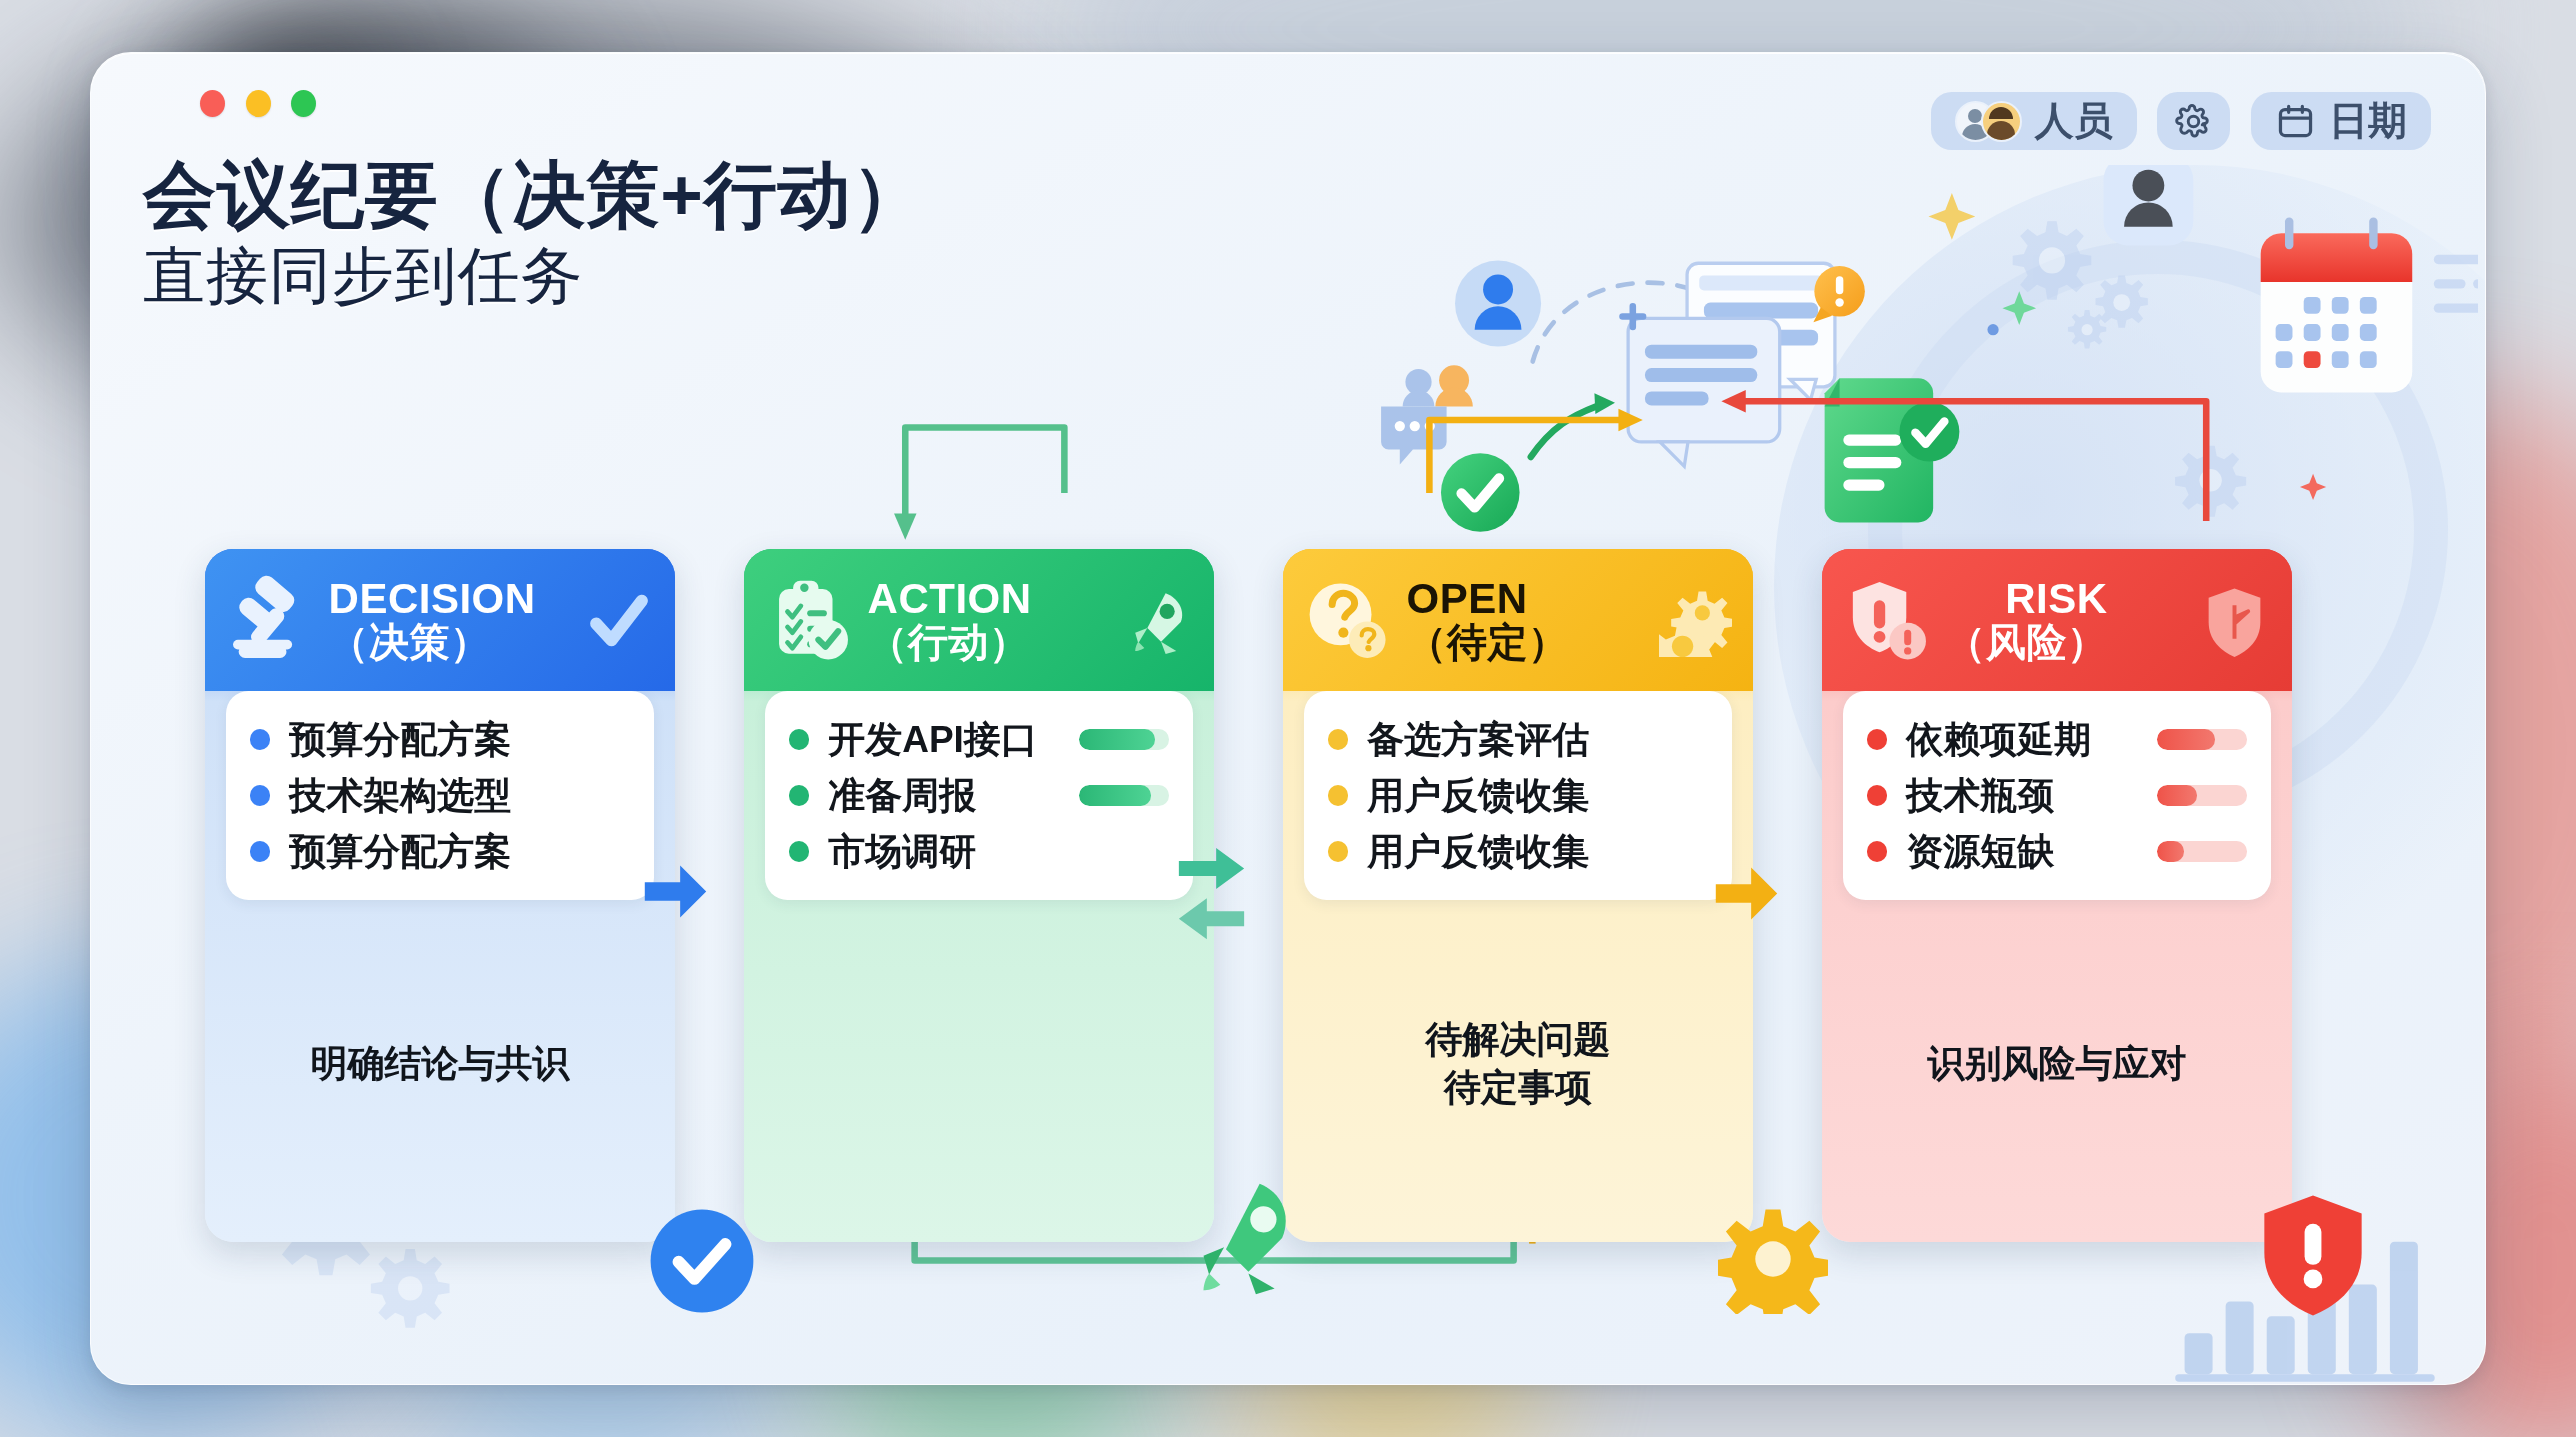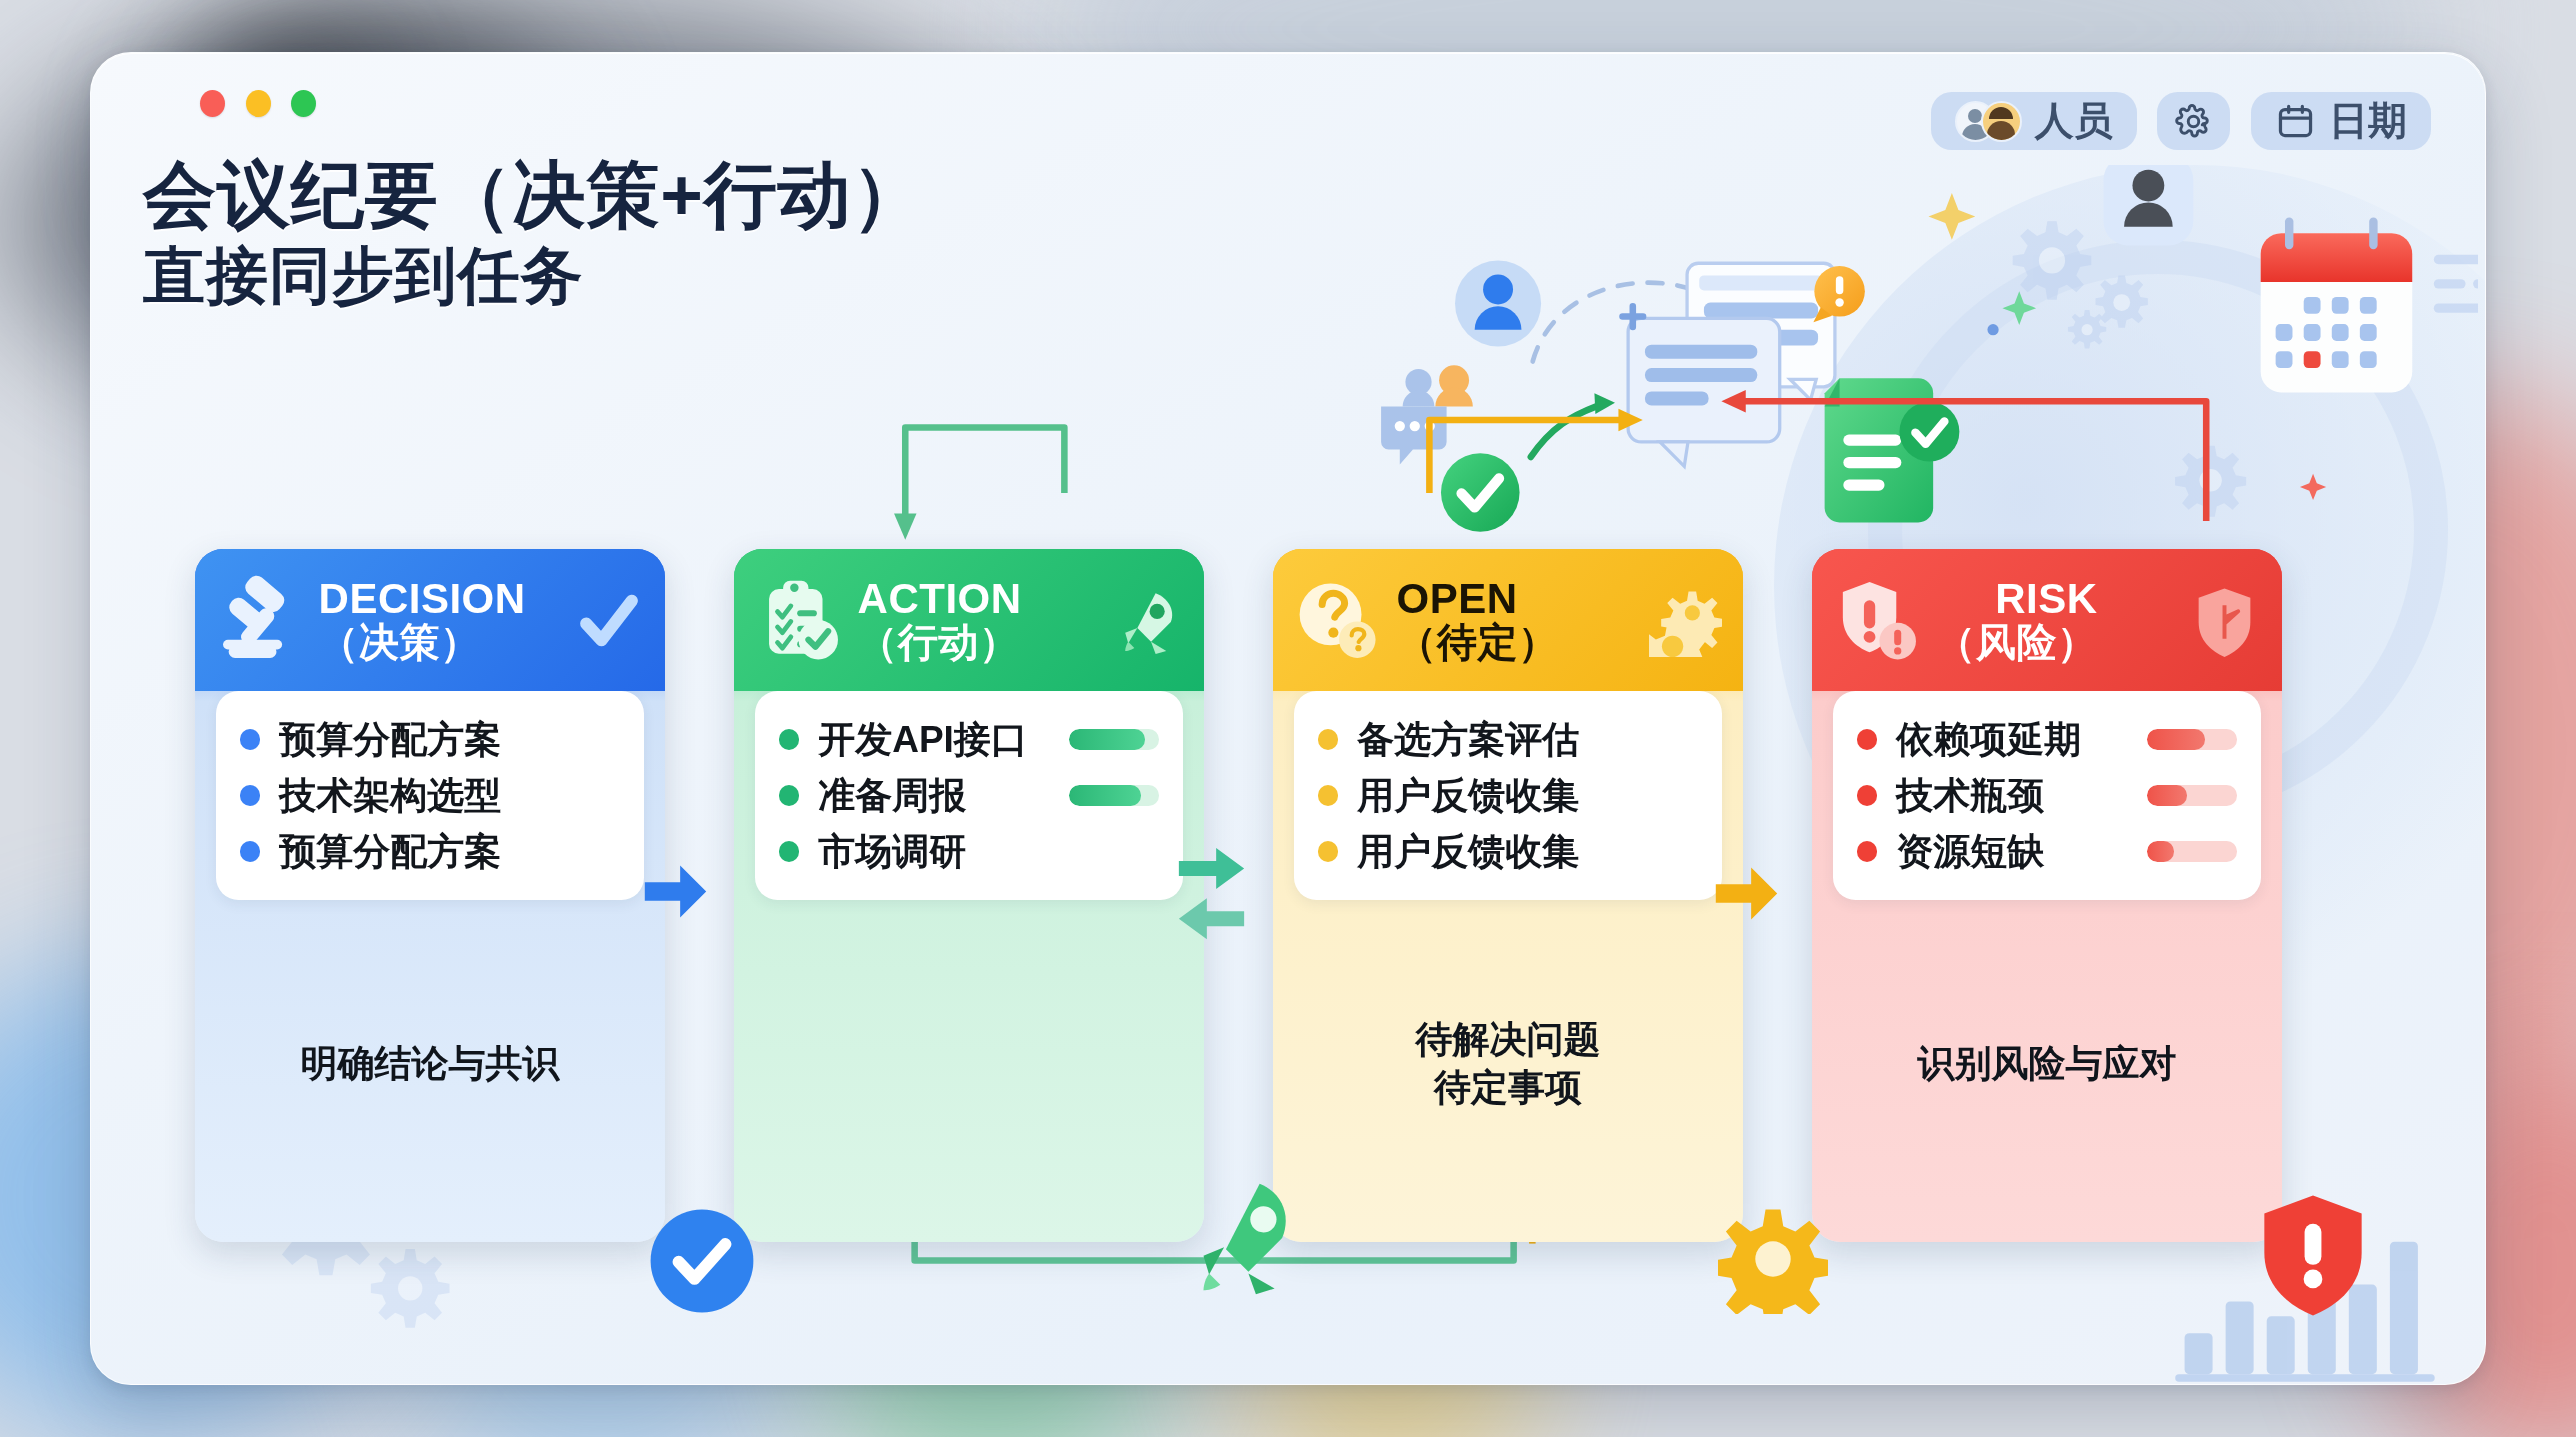--- a/index.html
+++ b/index.html
@@ -55,21 +55,21 @@
   .tl-grn { background:#2dc653; box-shadow:0 0.9px 1.9px rgba(0,0,0,.12); }
 
   
   #title-block { position:absolute; left:52px; top:101px; z-index:6; }
   #page-title {
     font-size:73px; font-weight:bold; color:#16243f; letter-spacing:0.9px;
     line-height:1.12; white-space:nowrap;
     text-shadow:0 1.9px 0 rgba(255,255,255,.85);
   }
   #page-subtitle {
-    font-size:62px; font-weight:bold; color:#16243f; letter-spacing:0.9px;
+    font-size:62px; font-weight:normal; color:#16243f; letter-spacing:0.9px;
     line-height:1.2; margin-top:3.7px; white-space:nowrap;
     text-shadow:0 1.9px 0 rgba(255,255,255,.85);
   }
 
   
   #toolbar { position:absolute; right:54px; top:39px; display:flex; align-items:center; gap:20.6px; z-index:8; }
   .pill {
     display:flex; align-items:center; gap:13px;
     background:#ccdcf3; border-radius:20.6px; height:58px; padding:0 24px;
     color:#3c4f6b; font-size:39px; font-weight:bold;
@@ -85,21 +85,21 @@
   .av2 { background:#f6cf7e; margin-left:-15px; }
   .av2::before{ content:""; position:absolute; left:50%; top:4.7px; transform:translateX(-50%);
                 width:24px; height:12px; border-radius:12px 12px 0 0; background:#51381f; }
   .av2::after { content:""; position:absolute; left:50%; bottom:0; transform:translateX(-50%);
                 width:28px; height:19px; border-radius:14px 14px 0 0; background:#6b4b2a; }
 
   
   #illus { position:absolute; left:1273px; top:112px; width:1114px; height:393px; z-index:5; }
 
   
-  #cards { position:absolute; left:104px; top:496px; width:2209px; height:693px; display:flex; z-index:6; }
+  #cards { position:absolute; left:114px; top:496px; width:2209px; height:693px; display:flex; z-index:6; }
   .card {
     width:470px; border-radius:28px; overflow:hidden; position:relative;
     box-shadow:0 11.2px 32px rgba(40,60,95,.16);
     display:flex; flex-direction:column;
   }
   .card + .card { margin-left:69px; }
 
   .card-head { height:142px; display:flex; align-items:center; padding:0 20.6px; gap:13px; position:relative; }
   .head-icon { width:90px; height:90px; flex:0 0 90px; }
   .head-text { display:flex; flex-direction:column; line-height:1.06; }

